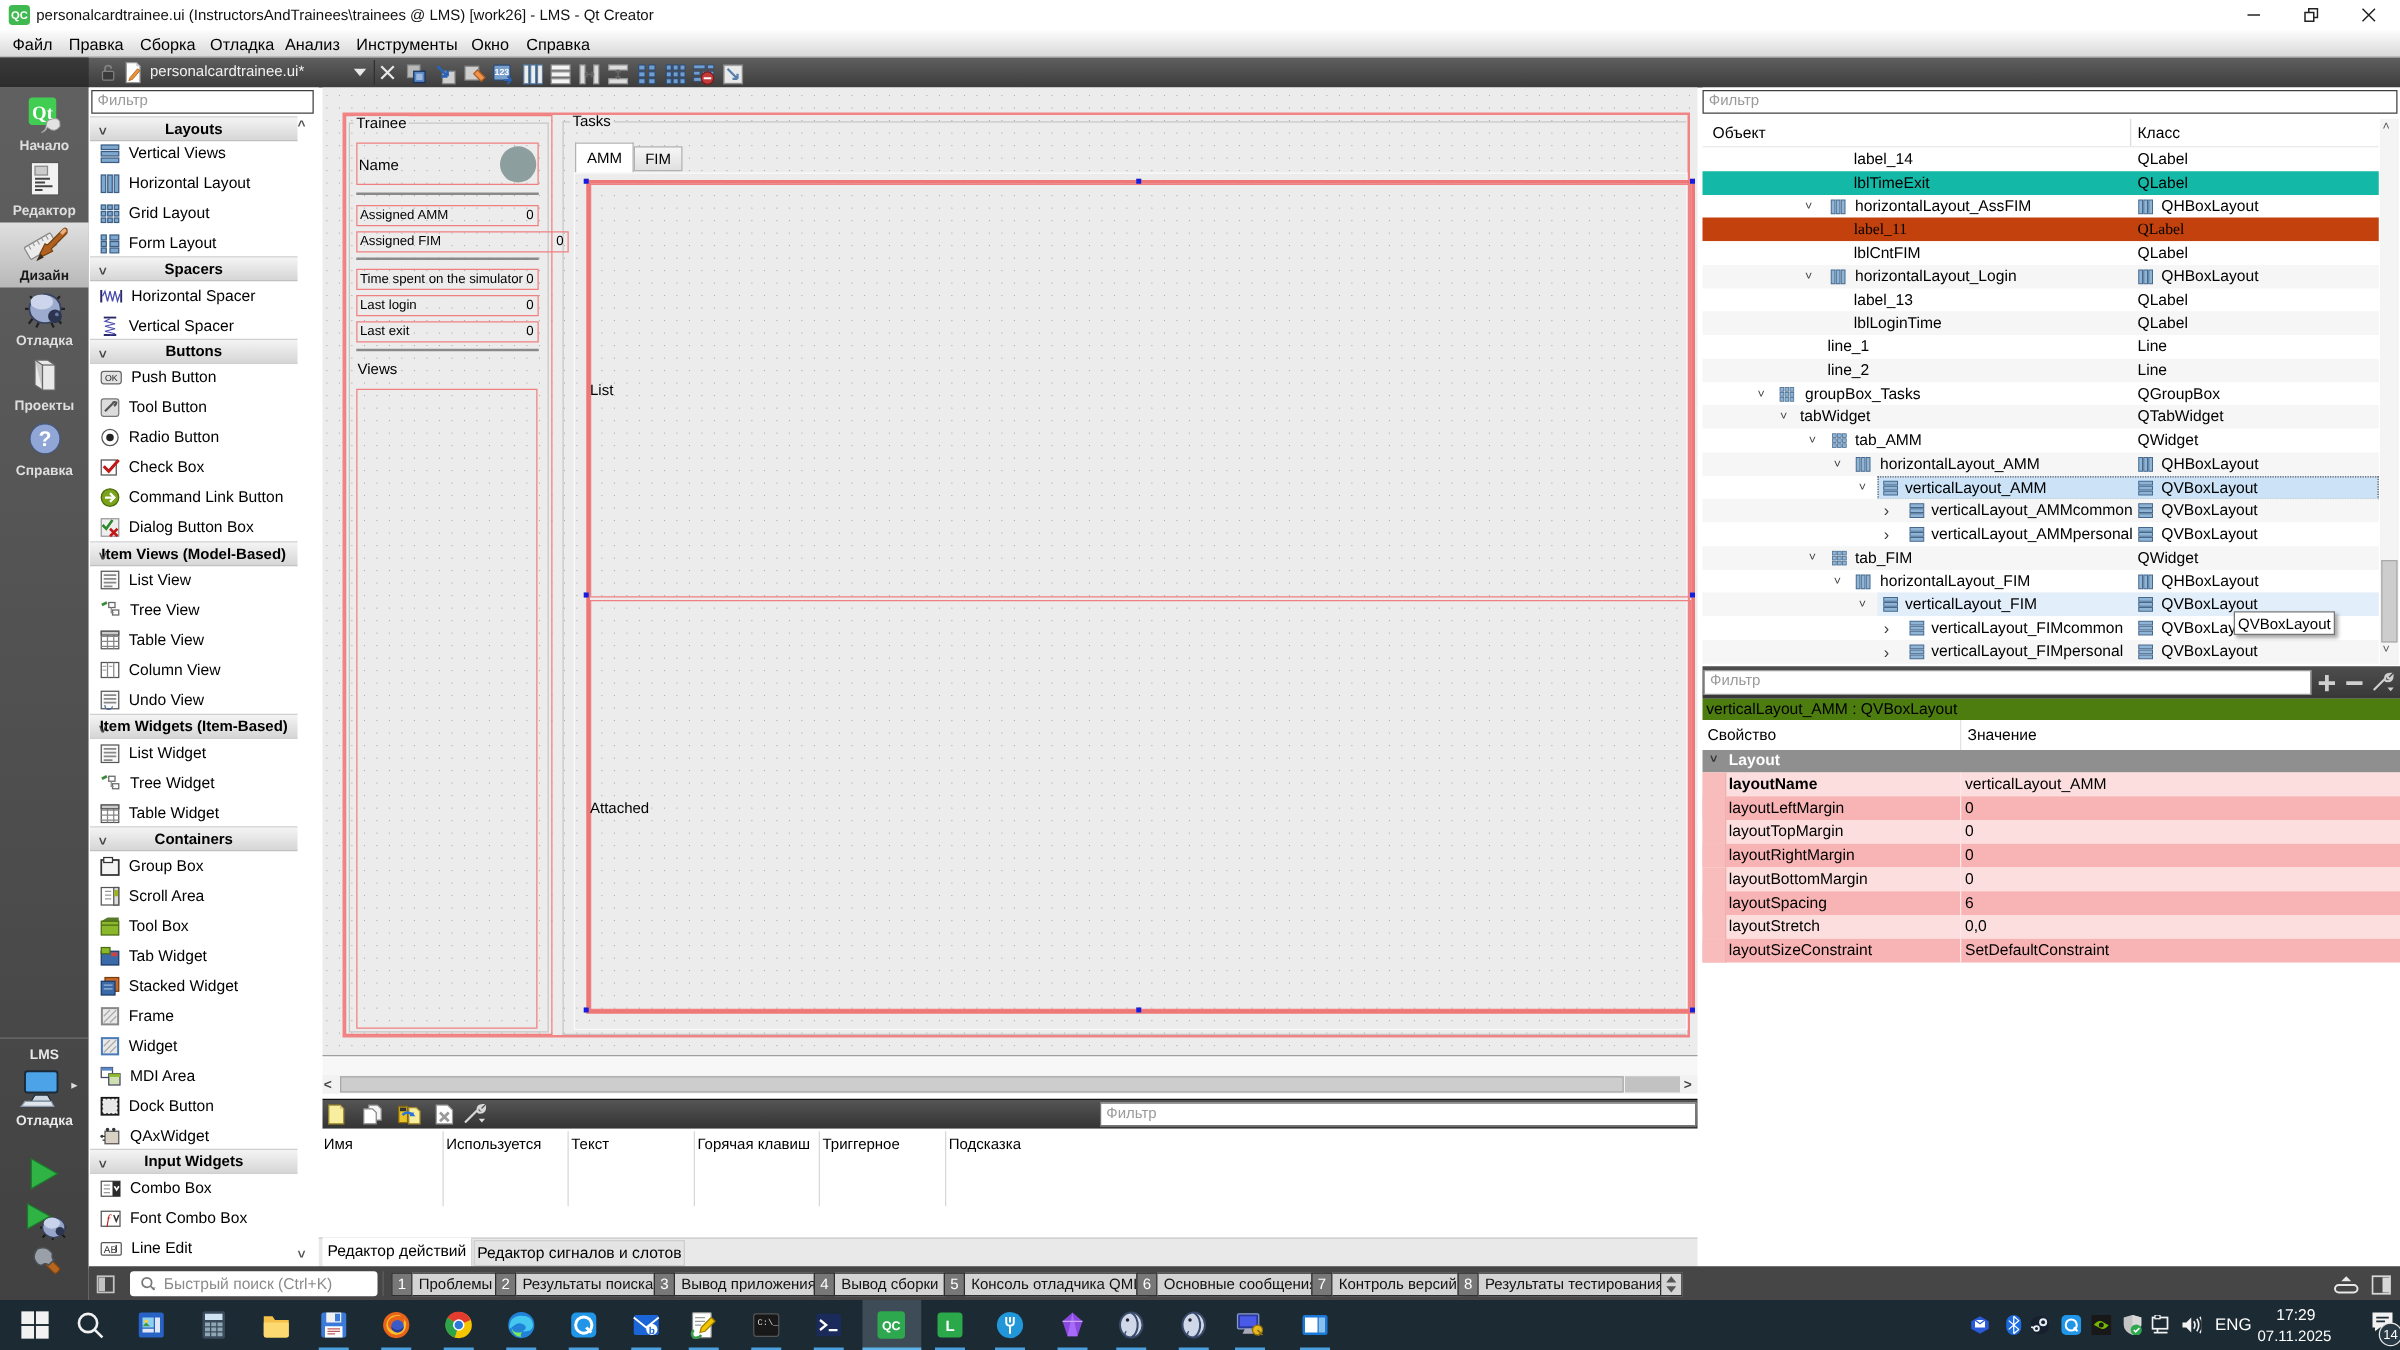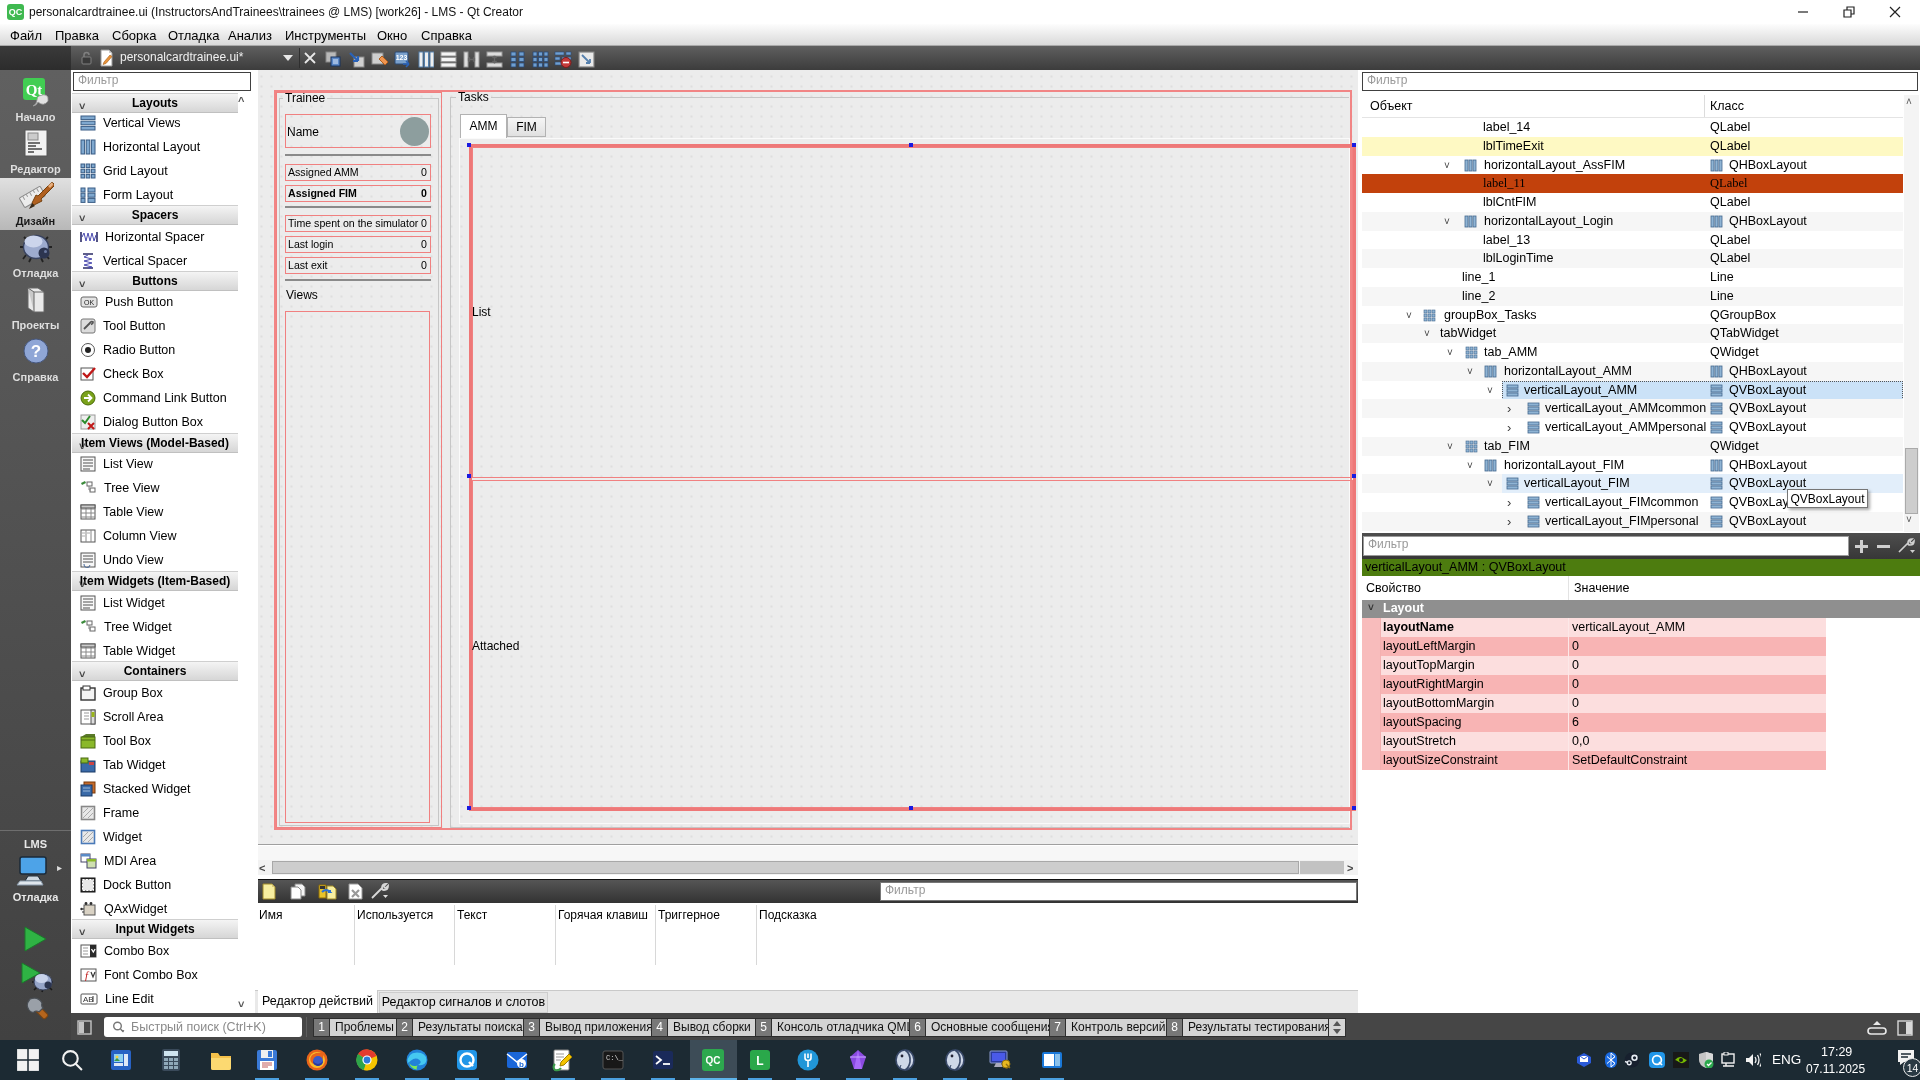--- a/index.html
+++ b/index.html
@@ -60,21 +60,21 @@
   .ahcol { position:absolute; top:4px; color:#000; }
   .ahsep { position:absolute; top:2px; width:1px; height:60px; background:#d8d8d8; }
   #atabs { left:255px; top:990px; width:1103px; height:25px; background:#e9e9e9; }
 
   
   #rpanel { left:1362px; top:70px; width:558px; height:945px; background:#fff; }
   .treerow { position:absolute; left:1362px; width:541px; height:19px; font-size:12.5px; line-height:19px; white-space:nowrap; }
   .chev { font-size:10px; color:#3c3c3c; }
 
   
-  .prow { position:absolute; left:1362px; width:464px; height:19px; font-size:12.5px; line-height:19px; }
+  .prow { position:absolute; left:1362px; width:558px; height:19px; font-size:12.5px; line-height:19px; }
 
   
   #statusbar { left:71px; top:1013px; width:1849px; height:27px; background:#464646; }
   .sbtn { position:absolute; top:1018px; height:19px; display:flex; font-size:12px; }
   .sbtn .n { width:17px; height:19px; background:#787878; border:1px solid #2e2e2e; color:#fff; text-align:center; line-height:17px; }
   .sbtn .t { height:19px; background:#d4d4d4; border:1px solid #2e2e2e; border-left:none; color:#111; padding:0 5px; line-height:17px; white-space:nowrap; }
 
   
   #taskbar { left:0; top:1040px; width:1920px; height:40px; background:#1c2a33; }
   .tico { position:absolute; top:1048px; width:24px; height:24px; }
@@ -486,21 +486,21 @@
   <div class="gtitle" style="left:456px; top:92px; line-height:11px;">Tasks</div>
 
   <div class="redthin" style="left:285px; top:114px; width:146px; height:34px;"></div>
   <div class="abs" style="left:287px; top:125px; font-size:12px;">Name</div>
   <div class="abs" style="left:400px; top:117px; width:29px; height:29px; border-radius:50%; background:#8d9e9e;"></div>
   <div class="sep" style="left:285px; top:154px; width:146px;"></div>
   <div class="frow" style="left:285px; top:164px; width:146px; height:17px;">
       <span class="l">Assigned AMM</span>
       <span class="r">0</span>
     </div>
-  <div class="frow" style="left:285px; top:185px; width:146px; height:17px;font-weight:bold;">
+  <div class="frow" style="left:285px; top:185px; width:170px; height:17px;">
       <span class="l">Assigned FIM</span>
       <span class="r">0</span>
     </div>
   <div class="sep" style="left:285px; top:206px; width:146px;"></div>
   <div class="frow" style="left:285px; top:215px; width:146px; height:17px;">
       <span class="l">Time spent on the simulator</span>
       <span class="r">0</span>
     </div>
   <div class="frow" style="left:285px; top:236px; width:146px; height:17px;">
       <span class="l">Last login</span>
@@ -587,21 +587,21 @@
   <div class="abs filterbox" style="left:1362px; top:72px; width:556px; height:19px;">Фильтр</div>
   <div class="abs" style="left:1370px; top:99px; font-size:12.5px;">Объект</div>
   <div class="abs" style="left:1710px; top:99px; font-size:12.5px;">Класс</div>
   <div class="abs" style="left:1704px; top:95px; width:1px; height:22px; background:#dcdcdc;"></div>
   <div class="abs" style="left:1362px; top:117px; width:541px; height:1px; background:#e4e4e4;"></div>
   <div id="tree"></div>
   <div class="treerow" style="top:118px; background:#ffffff;">
       <span style="position:absolute; left:121px;">label_14</span>
       <span style="position:absolute; left:348px;">QLabel</span>
     </div>
-  <div class="treerow" style="top:137px; background:#fef9c3;">
+  <div class="treerow" style="top:137px; background:#14b8a6;">
       <span style="position:absolute; left:121px;">lblTimeExit</span>
       <span style="position:absolute; left:348px;">QLabel</span>
     </div>
   <div class="treerow" style="top:156px; background:#ffffff;">
       <span class="chev" style="position:absolute; left:82px; font-size:10px;">˅</span>
       <span style="position:absolute; left:102px; top:3px; line-height:13px;"><svg width="13" height="13" viewBox="0 0 13 13" style="vertical-align:-2px">
           <g fill="#8fb4d4" stroke="#44688e" stroke-width="0.8">
             <rect x="1" y="1" width="3" height="11"></rect>
             <rect x="5" y="1" width="3" height="11"></rect>
             <rect x="9" y="1" width="3" height="11"></rect>

